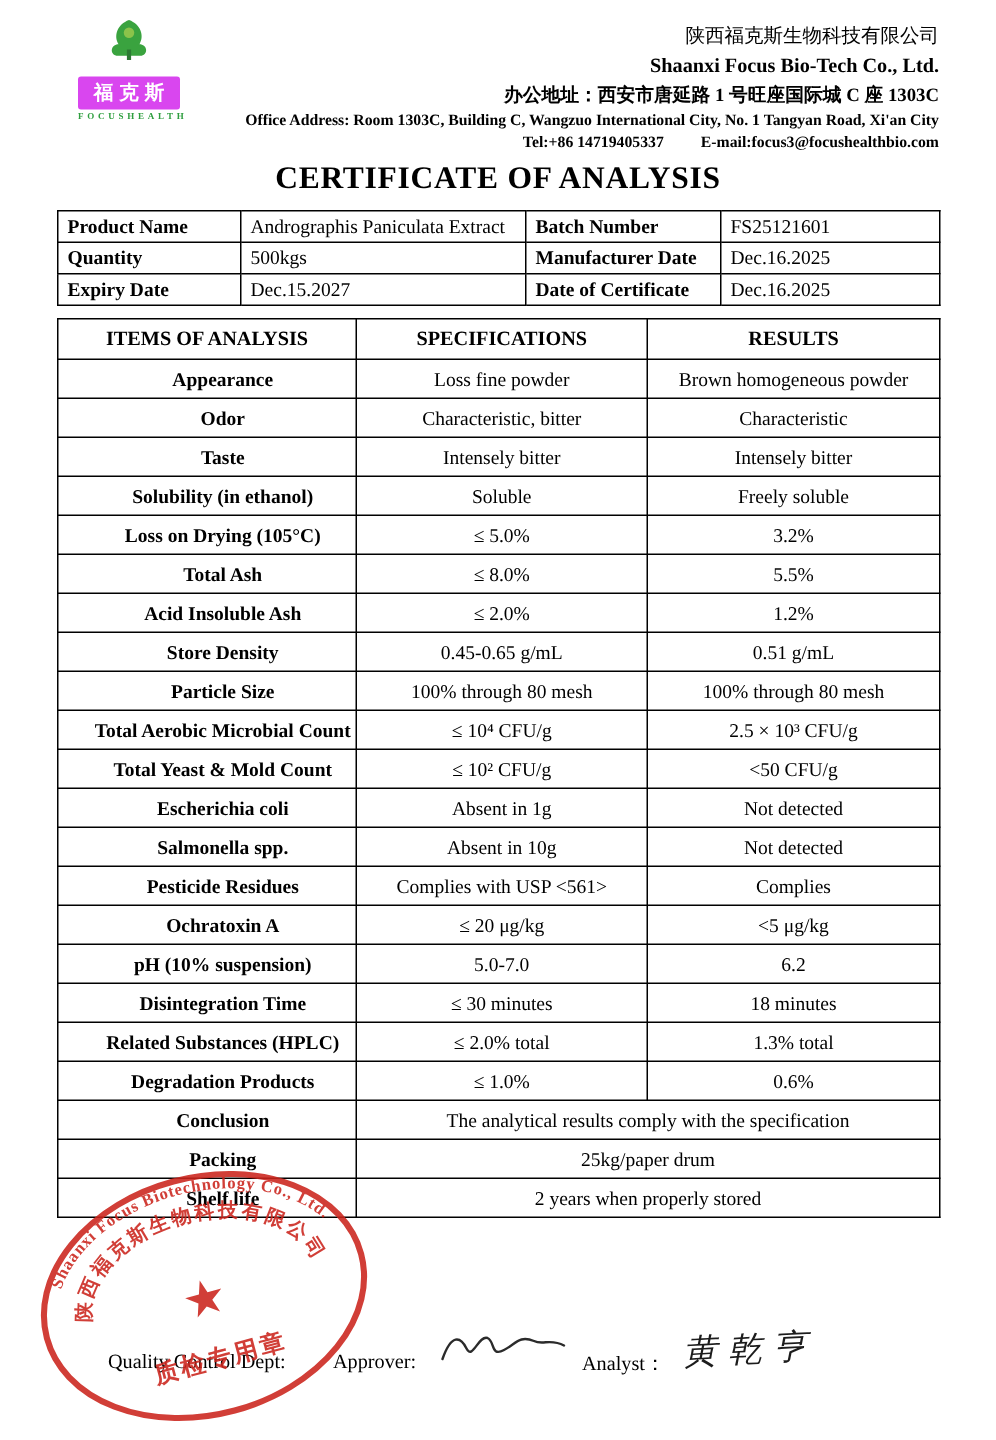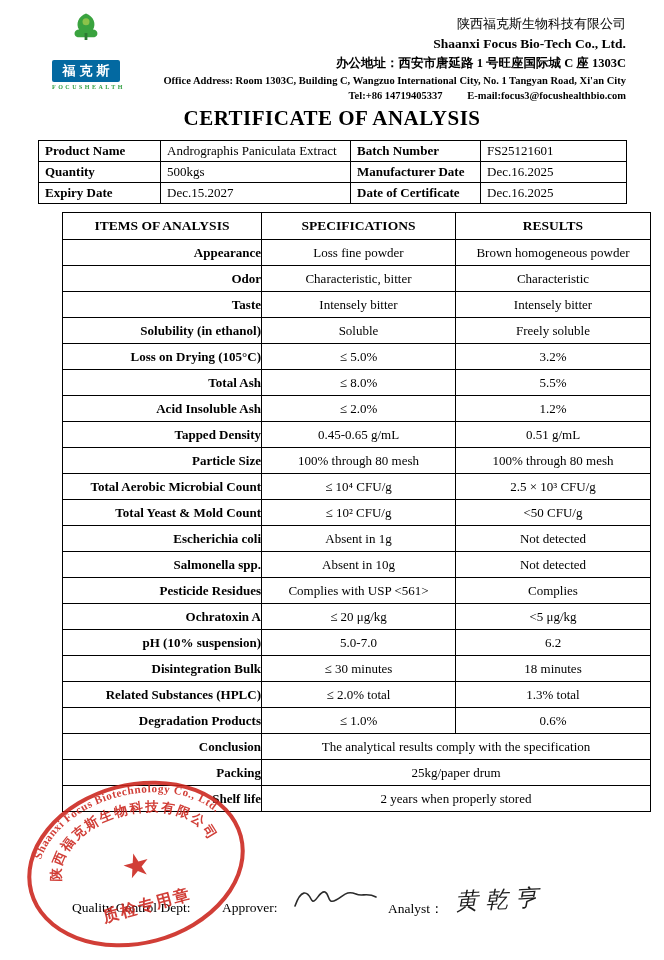--- a/index.html
+++ b/index.html
@@ -3,41 +3,41 @@
 <meta charset="utf-8">
 <style>
   * { margin:0; padding:0; box-sizing:border-box; }
   html,body { background:#fff; }
   .page {
     position:relative; width:664px; height:960px; background:#ffffff;
     font-family:"Liberation Serif","DejaVu Serif",serif; color:#000; overflow:hidden;
   }
   
   .logo { position:absolute; left:52px; top:12px; width:68px; text-align:center; }
-  .logo-bar { margin-top:16px; background:#0369a1; color:#fff; font-weight:bold;
+  .logo-bar { margin-top:6px; background:#d946ef; color:#fff; font-weight:bold;
     font-size:13px; letter-spacing:4px; padding:2px 0 2px 4px; border-radius:2px; }
   .logo-en { margin-top:2px; color:#2f9e3f; font-size:6px; letter-spacing:2.5px; font-weight:bold; }
   .header-text { position:absolute; right:38px; top:14px; text-align:right; line-height:1.5; }
   .h1 { font-size:13px; }
   .h2 { font-size:13.5px; font-weight:bold; }
   .h3 { font-size:12.5px; font-weight:bold; }
   .h4 { font-size:10.5px; font-weight:bold; }
   .h5 { font-size:10.5px; font-weight:bold; }
   .h5 span { margin-left:22px; }
   .title { position:absolute; top:106px; left:0; width:100%; text-align:center;
     font-size:21px; font-weight:bold; letter-spacing:0.5px; }
   
   table { border-collapse:collapse; table-layout:fixed; }
   .info-table { position:absolute; left:38px; top:140px; width:588px; }
   .info-table td { border:1.6px solid #000; height:21px; font-size:13px; padding:1px 6px; vertical-align:middle; }
   .info-table td.lbl { font-weight:bold; }
-  .main-table { position:absolute; left:38px; top:212px; width:588px;margin-left:24px; }
+  .main-table { position:absolute; left:38px; top:212px; width:588px; }
   .main-table th, .main-table td { border:1.6px solid #000; vertical-align:middle; }
   .main-table th { height:27px; font-size:13.5px; font-weight:bold; text-align:center; }
-  .main-table td.item { height:26px; font-weight:bold; text-align:right; padding-left:21px; font-size:13px; }
+  .main-table td.item { height:26px; font-weight:bold; text-align:center; padding-left:21px; font-size:13px; }
   .main-table td.c { text-align:center; font-size:13px; padding:1px 4px; }
   .main-table td.two-line { font-size:12.5px; line-height:1.3; height:38px; }
   
   .f-label { position:absolute; font-weight:normal; font-size:13.5px; }
   .approver-sig { position:absolute; left:292px; top:884px; }
   .analyst-sig { position:absolute; left:455px; top:884px; font-size:23px; letter-spacing:7px;
     color:#1c1c1c; transform:rotate(-3deg); font-style:italic; }
   
   .stamp { position:absolute; left:22px; top:780px; width:228px; height:168px;
     transform:rotate(-15deg); opacity:0.88; z-index:5; pointer-events:none; }
@@ -144,21 +144,21 @@
           <td class="item">Total Ash</td>
           <td class="c">≤ 8.0%</td>
           <td class="c">5.5%</td>
         </tr>
     <tr>
           <td class="item">Acid Insoluble Ash</td>
           <td class="c">≤ 2.0%</td>
           <td class="c">1.2%</td>
         </tr>
     <tr>
-          <td class="item">Tapped Density</td>
+          <td class="item">Store Density</td>
           <td class="c">0.45-0.65 g/mL</td>
           <td class="c">0.51 g/mL</td>
         </tr>
     <tr>
           <td class="item">Particle Size</td>
           <td class="c">100% through 80 mesh</td>
           <td class="c">100% through 80 mesh</td>
         </tr>
     <tr>
           <td class="item">Total Aerobic Microbial Count</td>
@@ -189,21 +189,21 @@
           <td class="item">Ochratoxin A</td>
           <td class="c">≤ 20  μg/kg</td>
           <td class="c">&lt;5  μg/kg</td>
         </tr>
     <tr>
           <td class="item">pH (10% suspension)</td>
           <td class="c">5.0-7.0</td>
           <td class="c">6.2</td>
         </tr>
     <tr>
-          <td class="item">Disintegration Bulk</td>
+          <td class="item">Disintegration Time</td>
           <td class="c">≤ 30 minutes</td>
           <td class="c">18 minutes</td>
         </tr>
     <tr>
           <td class="item">Related Substances (HPLC)</td>
           <td class="c">≤ 2.0% total</td>
           <td class="c">1.3% total</td>
         </tr>
     <tr>
           <td class="item">Degradation Products</td>

